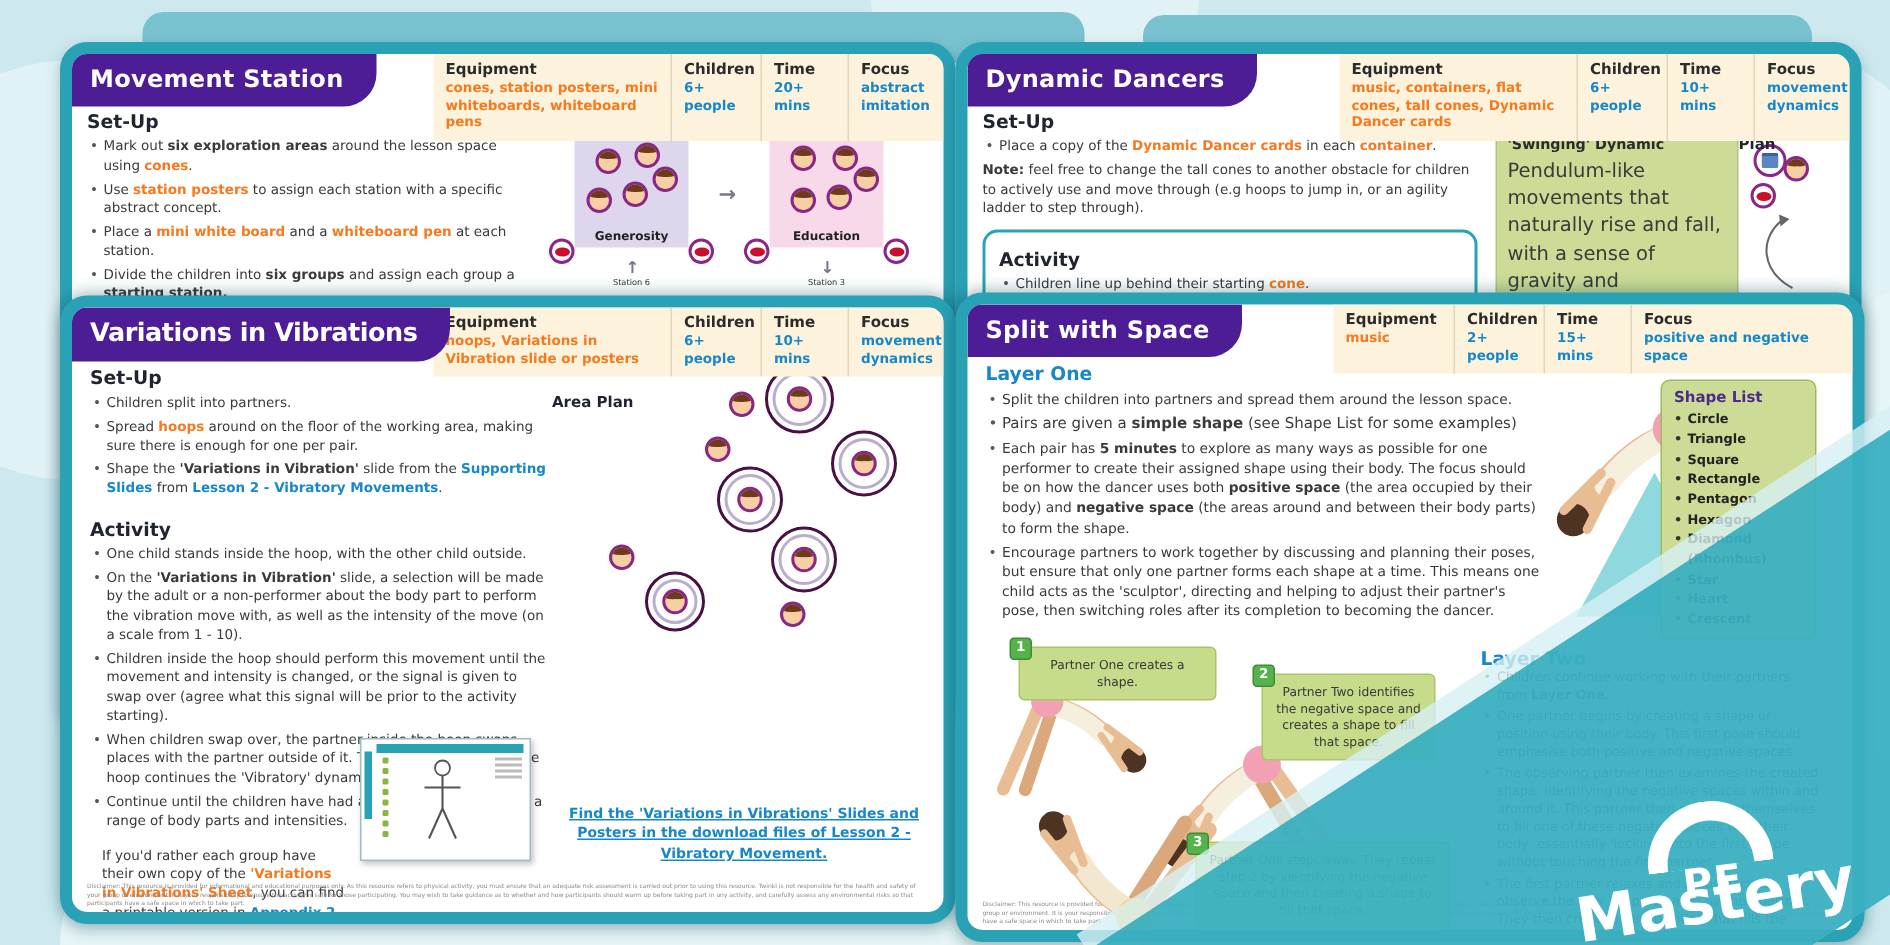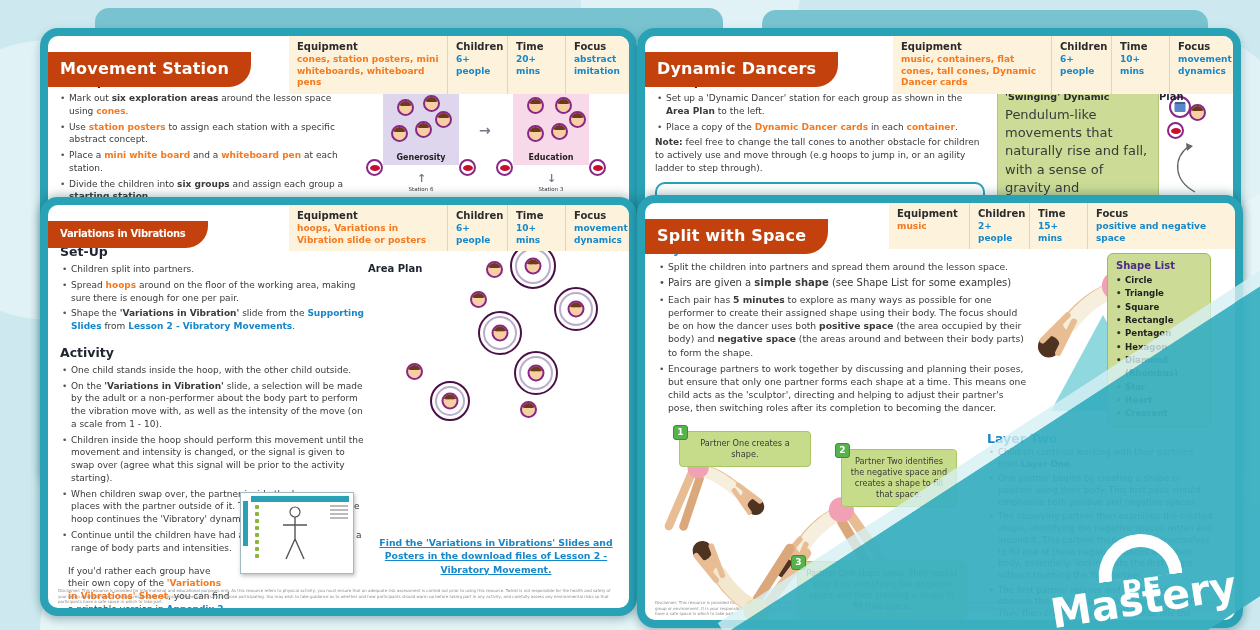--- a/index.html
+++ b/index.html
@@ -4,23 +4,23 @@
 <style>
   html,body{margin:0;padding:0}
   body{width:1260px;height:630px;position:relative;overflow:hidden;background:#cde9ef;
        font-family:"DejaVu Sans",sans-serif;color:#3a3a3a}
   .blob{position:absolute;background:#e0f2f5;border-radius:50%;z-index:0}
   .stackbar{position:absolute;background:#79c3d0;border-radius:14px;z-index:1}
 
   .card{position:absolute;background:#2aa2b6;border-radius:18px;padding:8px;
         box-shadow:0 4px 10px rgba(10,70,85,.28)}
   .inner{position:relative;width:100%;height:100%;background:#fff;border-radius:10px;overflow:hidden}
-  .tab{position:absolute;top:16px;left:0;background:#c2410c;color:#fff;font-weight:bold;font-size:16px;
+  .tab{position:absolute;top:0;left:0;background:#4c1d95;color:#fff;font-weight:bold;font-size:16px;
        padding:7px 22px 9px 12px;border-bottom-right-radius:22px;z-index:4;letter-spacing:.2px;white-space:nowrap}
-  .tab-sm{font-size:10px;letter-spacing:-.3px}
+  .tab-sm{font-size:17px;letter-spacing:-.3px}
 
   .meta{position:absolute;top:0;right:0;display:flex;background:#fdf3dc;z-index:3;align-items:stretch}
   .mcol{padding:5px 8px;box-sizing:border-box}
   .mcol+.mcol{border-left:1px solid #e2d6ba}
   .mlabel{font-weight:bold;font-size:10px;color:#2b2b2b;margin-bottom:2px}
   .mval{font-weight:bold;font-size:9px;line-height:1.3}
   .mval.orange{color:#f4791f}.mval.blue{color:#1687c9}
 
   .col{position:absolute;z-index:2}
   .sec-h{font-weight:bold;font-size:12.5px;color:#1f2430;margin:7px 0 4px}
@@ -212,21 +212,20 @@
         <div class="mlabel">Time</div>
         <div class="mval blue">10+ mins</div>
       </div>
       <div class="mcol" style="width:64px">
         <div class="mlabel">Focus</div>
         <div class="mval blue">movement dynamics</div>
       </div>
     </div>
     <div class="col" style="left:10px;top:30px;width:330px">
       <div class="sec-h">Set-Up</div>
-      <div class="bullet"><span>Set up a 'Dynamic Dancer' station for each group as shown in the </span><span class="b">Area Plan</span><span> to the left.</span></div>
       <div class="bullet"><span>Place a copy of the </span><span class="o">Dynamic Dancer cards</span><span> in each </span><span class="o">container</span><span>.</span></div>
       <div class="plain" style="margin-top:2px"><span class="b">Note:</span><span> feel free to change the tall cones to another obstacle for children to actively use and move through (e.g hoops to jump in, or an agility ladder to step through).</span></div>
       <div class="act-box">
         <div class="sec-h">Activity</div>
         <div class="bullet"><span>Children line up behind their starting </span><span class="o">cone</span><span>.</span></div>
         <div class="bullet"><span>When the signal is given (e.g. playing </span><span class="o">music</span><span>), the first child makes their way</span></div>
       </div>
     </div>
     <div class="col" style="left:352px;top:48px;width:162px">
       <div class="greenbox">

